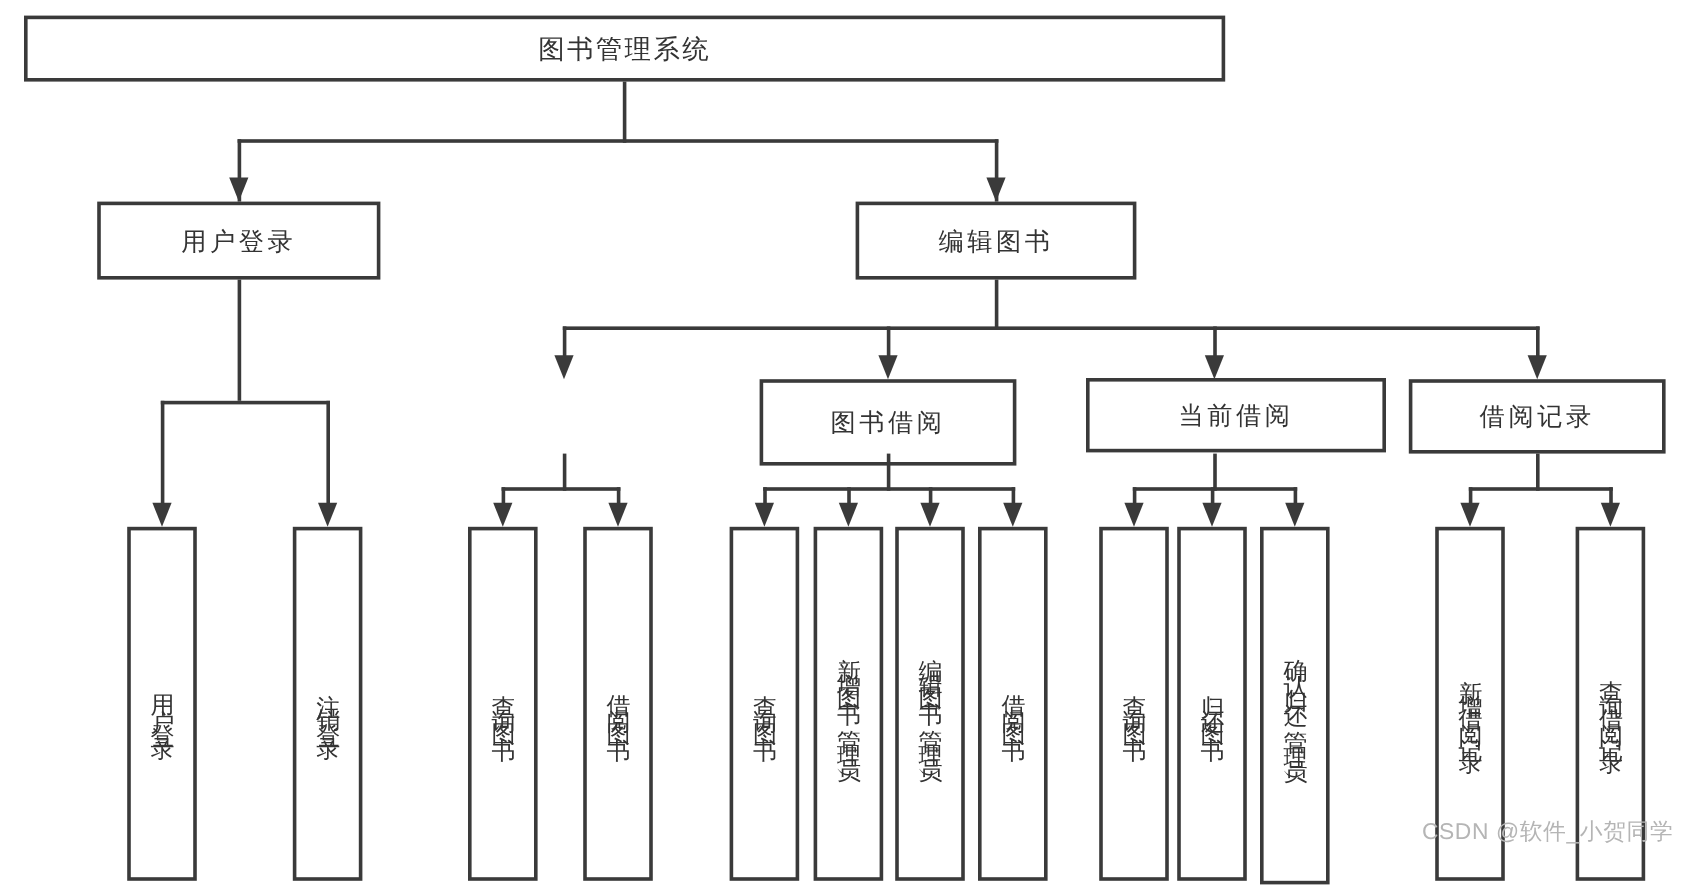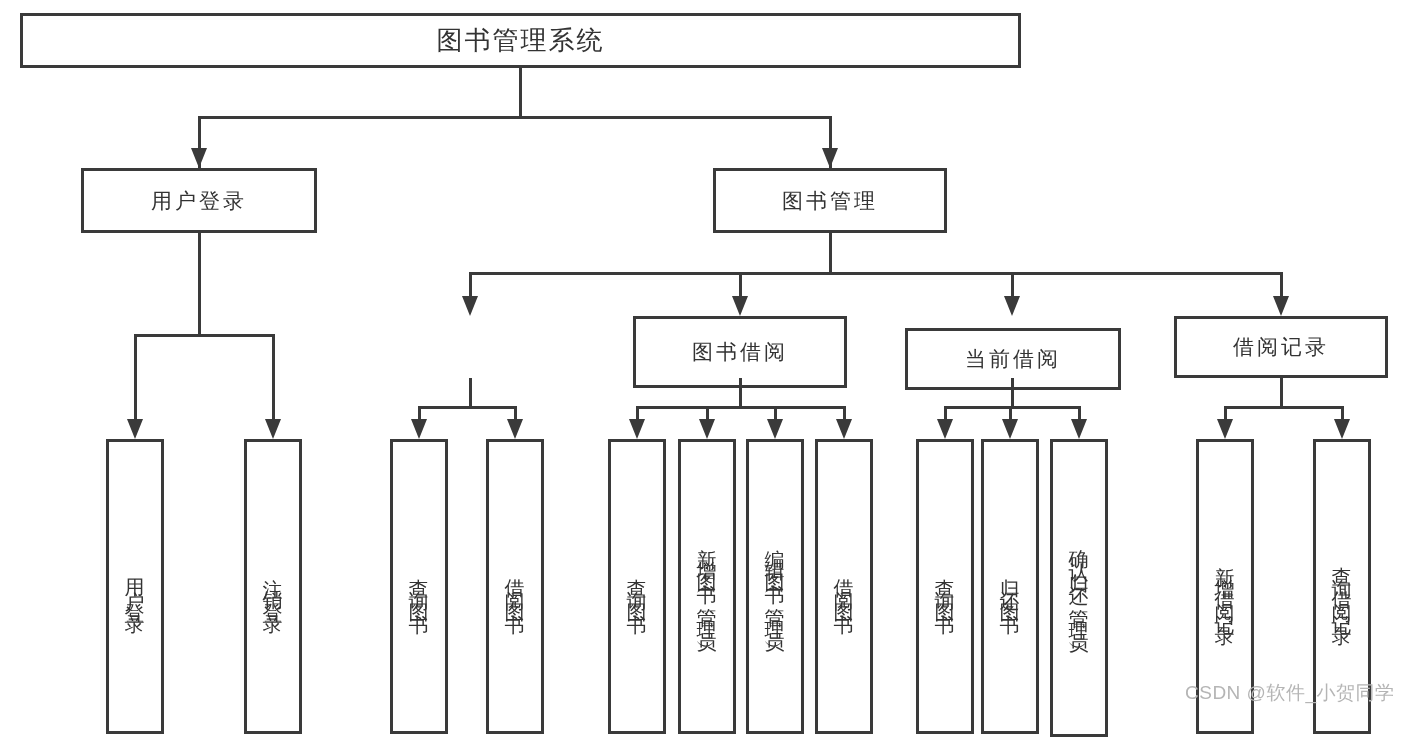--- a/index.html
+++ b/index.html
@@ -19,21 +19,21 @@
   .box{
     position:absolute;
     box-sizing:border-box;
     border:3px solid var(--line);
     background:#fff;
     display:flex;
     align-items:center;
     justify-content:center;
     color:var(--text);
   }
-  .top-box{font-size:26px;letter-spacing:2px;}
+  .top-box{font-size:22px;letter-spacing:2px;}
   .hbox{font-size:21px;letter-spacing:3px;}
   .vbox{font-size:20px;}
   .vtext{
     writing-mode:vertical-rl;
     text-orientation:mixed;
     letter-spacing:12px;
     line-height:1.1;
   }
   .line{position:absolute;background:var(--line);}
   .arrowhead{
@@ -57,27 +57,27 @@
 <div class="canvas">
 
   <div class="box top-box" style="left:20px;top:13px;width:1001px;height:55px">
     <span>图书管理系统</span>
   </div>
 
   <div class="box hbox" style="left:81px;top:168px;width:236px;height:65px">
     <span>用户登录</span>
   </div>
   <div class="box hbox" style="left:713px;top:168px;width:234px;height:65px">
-    <span>图书管理</span>
+    <span>编辑图书</span>
   </div>
 
   <div class="box hbox" style="left:633px;top:316px;width:214px;height:72px">
     <span>图书借阅</span>
   </div>
-  <div class="box hbox" style="left:905px;top:328px;width:216px;height:62px">
+  <div class="box hbox" style="left:905px;top:315px;width:250px;height:62px">
     <span>当前借阅</span>
   </div>
   <div class="box hbox" style="left:1174px;top:316px;width:214px;height:62px">
     <span>借阅记录</span>
   </div>
 
   <div class="box vbox" style="left:106px;top:439px;width:58px;height:295px">
     <span class="vtext">用户登录</span>
   </div>
   <div class="box vbox" style="left:244px;top:439px;width:58px;height:295px">

